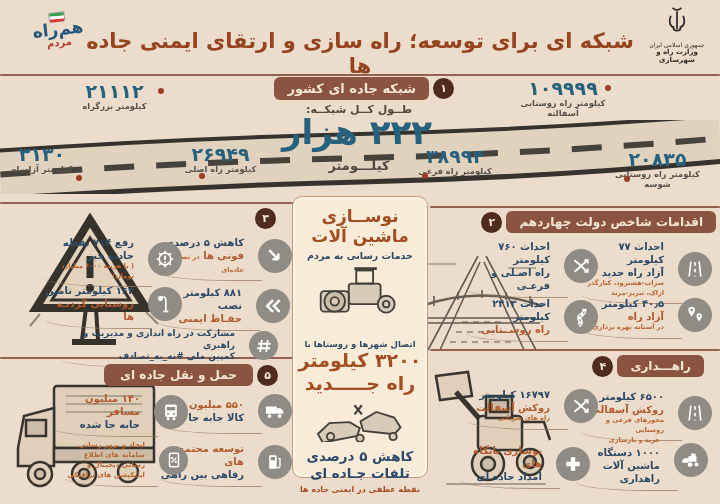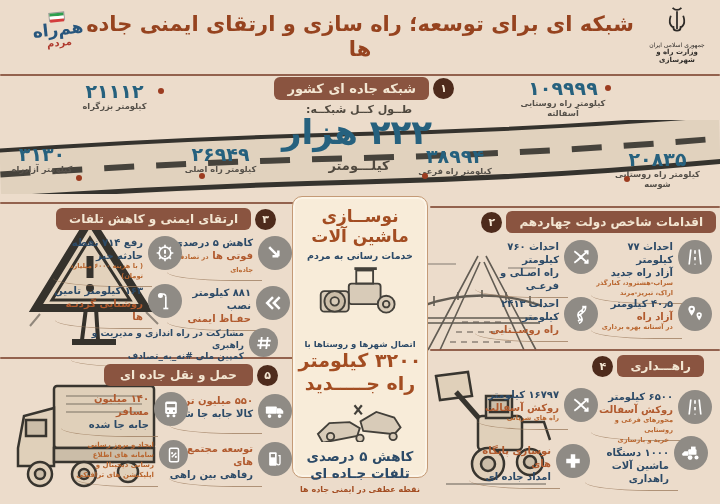--- a/index.html
+++ b/index.html
@@ -6,21 +6,21 @@
     --bg:#ecdccb; --title-brown:#96431f; --box-brown:#8a5440; --badge-brown:#4e2b1c;
     --number-teal:#26617e; --text-navy:#2c4a67; --accent-rust:#b15a2e; --note-rust:#b9662f;
     --cream:#f3e6d2; --card-bg:#f8ecd9; --dot-red:#9c3c20;
   }
   *{margin:0;padding:0;box-sizing:border-box}
   html,body{background:#888}
   #page{position:relative;width:720px;height:504px;margin:0 auto;overflow:hidden;
     background:var(--bg);direction:rtl;font-family:"DejaVu Sans",sans-serif}
   .hline{position:absolute;height:2px;background:var(--box-brown);z-index:2;border-radius:2px;opacity:.9}
   
-  .main-title{position:absolute;top:12px;right:80px;width:560px;text-align:center;
+  .main-title{position:absolute;top:29px;right:80px;width:560px;text-align:center;
     font-size:21px;font-weight:bold;color:var(--title-brown);z-index:3;letter-spacing:-.5px;line-height:1.2}
   .gov{position:absolute;top:6px;right:8px;width:70px;text-align:center;z-index:3;color:#2e2b28}
   .gov .g1{font-size:6px;margin-top:1px}
   .gov .g2{font-size:7px;font-weight:bold}
   .logo{position:absolute;top:12px;left:22px;width:74px;height:54px;z-index:3;transform:rotate(-6deg);text-align:center}
   .logo .flag{width:16px;height:9px;margin:0 auto;border:.5px solid #999;display:block}
   .logo .flag i{display:block;height:3px}
   .logo .t1{color:#27567d;font-weight:bold;font-size:17px;line-height:1}
   .logo .t2{color:#b03a2e;font-weight:bold;font-size:10px;line-height:1}
   
@@ -34,21 +34,21 @@
   .stat .v{font-weight:bold;color:var(--number-teal);font-size:19px;line-height:1;white-space:nowrap}
   .stat .l{font-size:8.3px;color:#56514a;font-weight:bold;line-height:1.25;margin-top:0}
   .dot{position:absolute;width:6px;height:6px;background:var(--dot-red);border-radius:50%}
   .total-label{position:absolute;right:296px;top:103px;width:130px;text-align:center;
     font-size:11px;font-weight:bold;color:#50493f;z-index:3}
   .total-value{position:absolute;right:288px;top:113px;width:145px;text-align:center;
     font-size:34px;font-weight:bold;color:var(--number-teal);z-index:3;line-height:1.15;white-space:nowrap}
   .total-unit{position:absolute;right:296px;top:158px;width:130px;text-align:center;
     font-size:13px;font-weight:bold;color:#50493f;z-index:3}
   
-  .item{position:absolute;display:flex;gap:5px;align-items:flex-start;z-index:3}
+  .item{position:absolute;display:flex;gap:14px;align-items:center;z-index:3}
   .item::after{content:"";position:absolute;left:2px;right:30px;bottom:-6px;height:8px;
     border-bottom:1.3px solid #9b7a5c;border-bottom-left-radius:70% 100%;opacity:.75}
   .ic{width:34px;height:34px;border-radius:50%;background:#8f8b85;display:flex;
     align-items:center;justify-content:center;flex:0 0 auto}
   .ic.sm{width:29px;height:29px}
   .tx{text-align:right}
   .l1{color:var(--text-navy);font-weight:bold;font-size:10px;line-height:1.3}
   .l2{color:var(--accent-rust);font-weight:bold;font-size:10px;line-height:1.3}
   .l1.rust{color:var(--accent-rust)} .l2.navy{color:var(--text-navy)}
   .note,.pre{color:var(--note-rust);font-size:6.6px;font-weight:bold;line-height:1.45}
@@ -246,21 +246,20 @@
       <path d="M2 84C40 70 84 70 122 84" stroke-width="2.4"></path>
       <path d="M14 84v-10M38 78v-8M62 76v-8M86 78v-8M110 84v-10"></path>
       <path d="M8 96h108M4 101h116"></path>
       <path d="M30 120h64M36 110h52M42 100h40" stroke-dasharray="6 5" opacity=".7"></path>
       <path d="M6 42h30M88 46h28" opacity=".5"></path>
     </g>
   </svg>
 
   <div class="sec-h" style="right:444px;top:208px">
     <span class="badge">۳</span>
-    <span class="bx">ارتقای ایمنی و کاهش تلفات</span>
   </div>
   <div class="item" style="right:428px;top:236px">
     <span class="ic">
         <svg width="20" height="20" viewBox="0 0 24 24" fill="none" stroke="#fff" stroke-width="3">
           <path d="M5 5l11 11"></path>
           <path d="M16 16V9M16 16H9"></path>
         </svg>
       </span>
     <div class="tx" style="width:88px">
       <div class="l1">کاهش ۵ درصدی</div>

